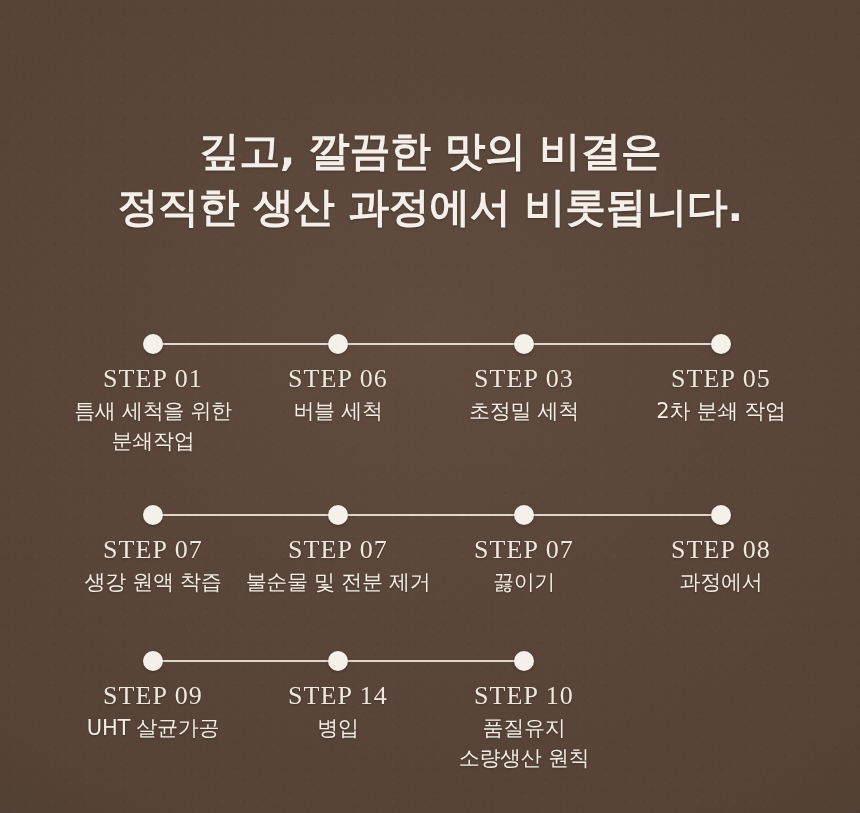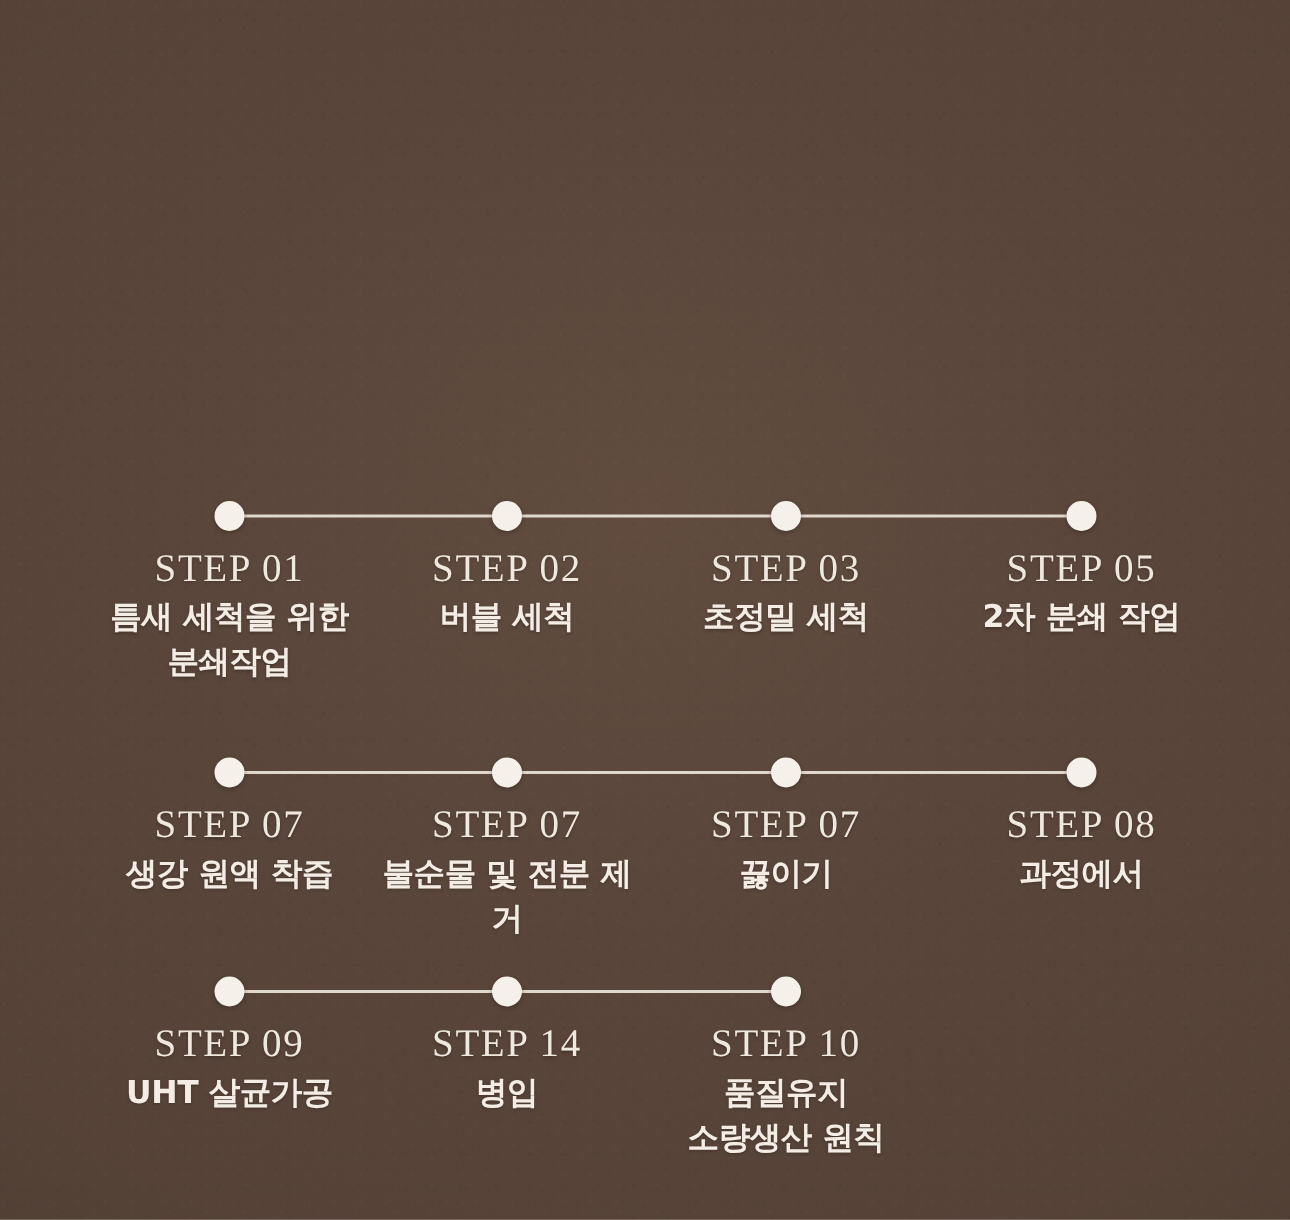--- a/index.html
+++ b/index.html
@@ -133,56 +133,58 @@
   }
 
   .step-label {
     position: absolute;
     top: 62px;
     left: 0;
     width: 100%;
     color: #f3ede5;
     font-family: "DejaVu Sans", "Liberation Sans", sans-serif;
     font-size: 21px;
-    font-weight: 700;
+    font-weight: 400;
     line-height: 30px;
     letter-spacing: -0.3px;
     white-space: pre-line;
     text-shadow: 0 1px 2px rgba(40, 28, 22, 0.38);
   }
 
   
   .c1 { left: 153px; }
   .c2 { left: 338px; }
   .c3 { left: 524px; }
   .c4 { left: 721px; }
 </style>
 </head>
 <body>
 
 <div class="page">
 
   <div class="texture"></div>
 
+  <h1 class="headline">깊고, 깔끔한 맛의 비결은
+정직한 생산 과정에서 비롯됩니다.</h1>
 
   <div class="rows">
 
     <div class="row row-1">
       <div class="rail"></div>
 
       <div class="step c1">
         <span class="dot"></span>
         <div class="step-num">STEP 01</div>
         <div class="step-label">틈새 세척을 위한
 분쇄작업</div>
       </div>
 
       <div class="step c2">
         <span class="dot"></span>
-        <div class="step-num">STEP 02</div>
+        <div class="step-num">STEP 06</div>
         <div class="step-label">버블 세척</div>
       </div>
 
       <div class="step c3">
         <span class="dot"></span>
         <div class="step-num">STEP 03</div>
         <div class="step-label">초정밀 세척</div>
       </div>
 
       <div class="step c4">

